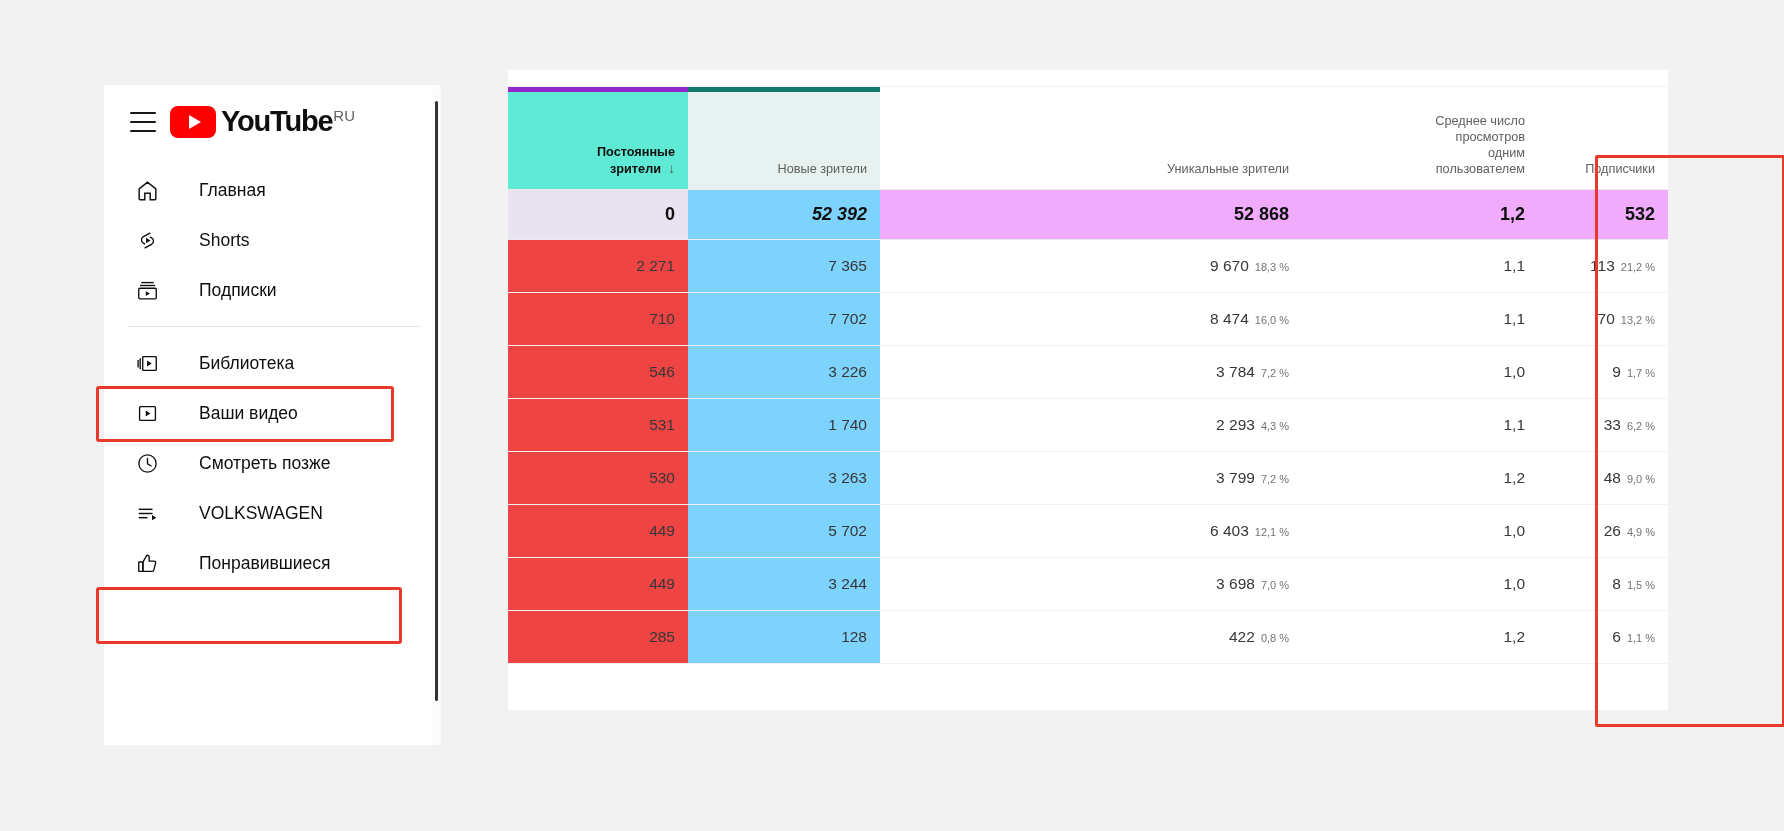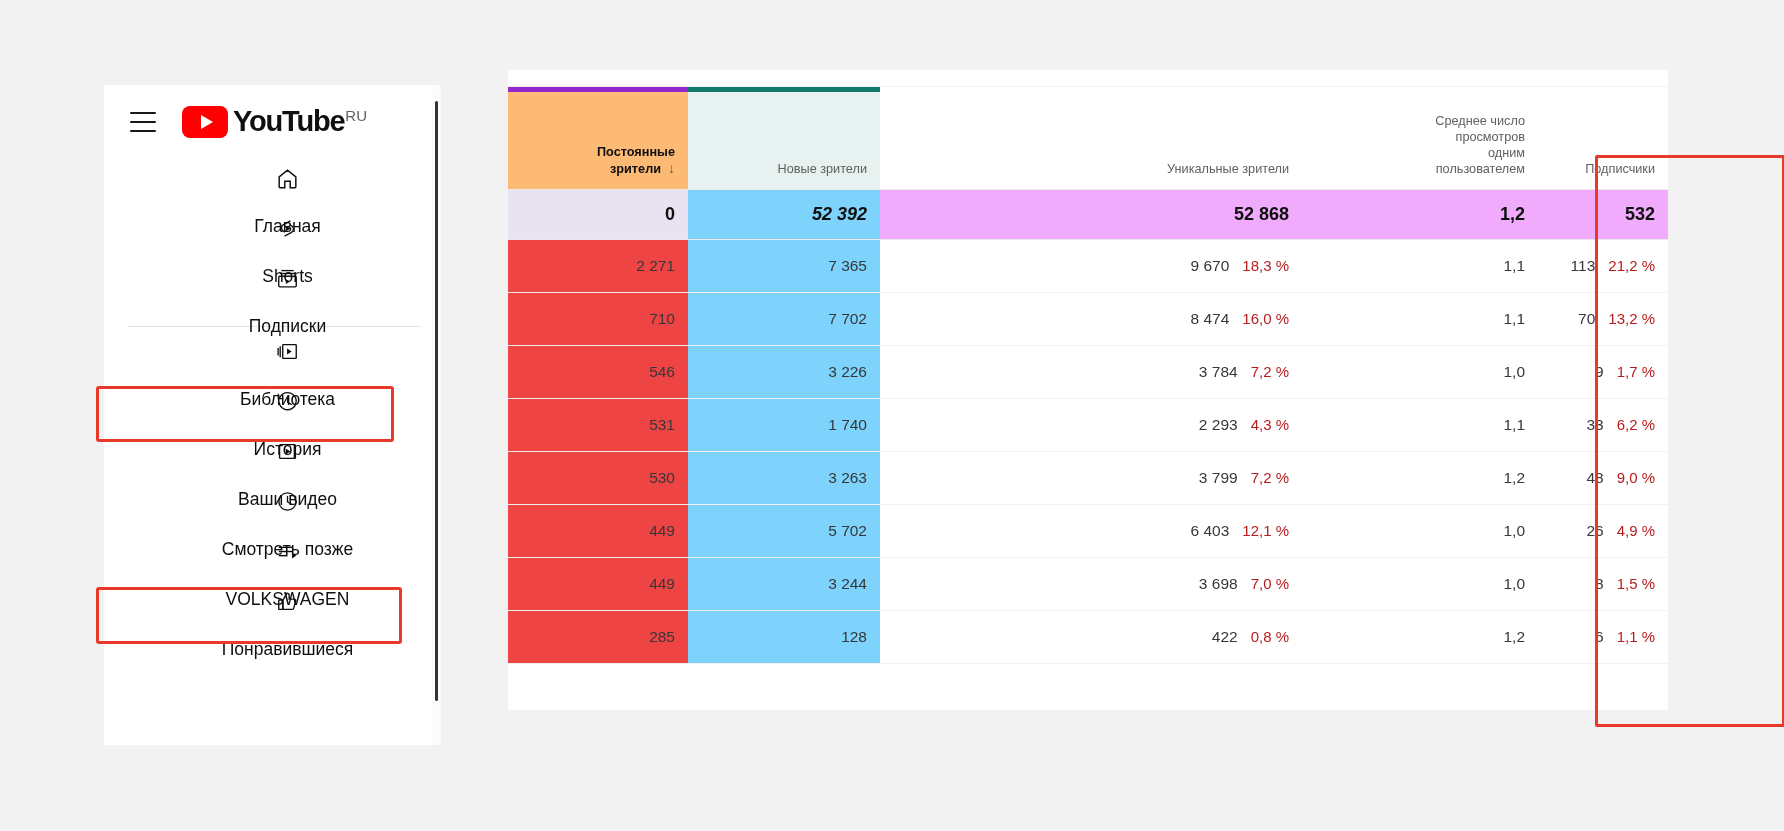--- a/index.html
+++ b/index.html
@@ -24,21 +24,21 @@
     background: #fbfbfb;
   }
   #sidebar-scrollbar .thumb {
     position: absolute; left: 3px; top: 16px;
     width: 3px; height: 600px;
     background: #333; border-radius: 2px;
   }
 
   .yt-header {
     display: flex; align-items: center;
-    height: 74px; padding-left: 26px; gap: 26px;
+    height: 74px; padding-left: 26px; gap: 14px;
   }
   .burger { width: 26px; height: 20px; display: flex; flex-direction: column;
             justify-content: space-between; cursor: pointer; }
   .burger span { display: block; height: 2px; background: #181818; border-radius: 1px; }
   .yt-logo { display: flex; align-items: flex-start; cursor: pointer; }
   .yt-play {
     width: 46px; height: 32px; background: #ff0000; border-radius: 8px;
     display: flex; align-items: center; justify-content: center;
   }
   .yt-play .tri {
@@ -49,22 +49,22 @@
     margin-left: 3px;
   }
   .yt-word {
     font-size: 29px; font-weight: bold; color: #0f0f0f;
     letter-spacing: -1.2px; margin-left: 5px; line-height: 31px;
   }
   .yt-country { font-size: 15px; color: #606060; margin-left: 1px; margin-top: 1px; }
 
   .sb-list { padding-top: 6px; }
   .sb-item {
-    display: flex; align-items: center; gap: 24px;
-    height: 50px; padding-left: 30px; cursor: pointer; position: relative; flex-direction: column;
+    display: flex; align-items: center; gap: 38px;
+    height: 50px; padding-left: 30px; cursor: pointer; position: relative;
   }
   .sb-item .sb-label { font-size: 17.5px; color: #0f0f0f; white-space: nowrap; }
   .sb-icon { width: 27px; height: 27px; display: flex; align-items: center;
              justify-content: center; flex: 0 0 27px; }
   .sb-icon svg { display: block; }
   .sb-divider { height: 1px; background: #e5e5e5; margin: 11px 20px 11px 24px; }
 
   
   .hl-box {
     position: absolute; border: 3px solid #e8392b; border-radius: 3px;
@@ -95,21 +95,21 @@
     text-align: right; line-height: 16px;
     border-bottom: 1px solid #eaeaea;
     height: 102px;
   }
   th.accent { position: relative; }
   th.accent::before {
     content: ""; position: absolute; left: 0; right: 0; top: 0; height: 5px;
   }
   th.a-purple::before { background: #9327cc; }
   th.a-teal::before   { background: #10796c; }
-  th.h0 { background: #fdba74; color: #0f0f0f; font-weight: bold; }
+  th.h0 { background: #5eead4; color: #0f0f0f; font-weight: bold; }
   th.h1 { background: #e7f1ef; }
   th.h2, th.h3, th.h4 { background: #ffffff; }
 
   .sort-arrow { font-size: 14px; margin-left: 7px; color: #606060; font-weight: normal; }
 
   tr.summary td {
     font-size: 18px; font-weight: bold; color: #0f0f0f; text-align: right;
     padding: 14px 13px; border-bottom: 1px solid #eaeaea;
   }
   tr.summary td.s0 { background: #e9e2f0; }
@@ -117,21 +117,21 @@
   tr.summary td.s2, tr.summary td.s3, tr.summary td.s4 { background: #f0abfc; }
 
   tbody.rows td {
     font-size: 15.5px; color: #37373a; text-align: right;
     padding: 17px 13px; border-bottom: 1px solid #f1f1f1;
     height: 52px;
   }
   tbody.rows td.d0 { background: #ef4444; }
   tbody.rows td.d1 { background: #7dd3fc; }
   tbody.rows td.d2, tbody.rows td.d3, tbody.rows td.d4 { background: #ffffff; }
-  .pct { color: #b91c1c; font-size: 15px; margin-left: 13px; }
+  .pct { color: #737373; font-size: 11px; margin-left: 6px; }
   .val-wrap { display: inline-block; }
 
   
   #hl-col {
     position: absolute; left: 1087px; top: 85px;
     width: 190px; height: 572px;
     border: 3px solid #e8392b; border-radius: 2px; pointer-events: none;
   }
 </style>
 </head>
@@ -197,30 +197,20 @@
           <svg width="25" height="25" viewBox="0 0 24 24" fill="none" stroke="#0f0f0f" stroke-width="1.3">
             <rect x="7.4" y="5.4" width="13" height="13.2" rx="0.7"></rect>
             <path d="M5 7v10.4"></path>
               <path d="M3 8.6v7.2"></path>
             <path d="M11.6 9.2v5.6l4.4-2.8z" fill="#0f0f0f" stroke="none"></path>
           </svg>
         </span>
         <span class="sb-label">Библиотека</span>
       </div>
 
-      <div class="sb-item">
-        <span class="sb-icon">
-          <svg width="25" height="25" viewBox="0 0 24 24" fill="none" stroke="#0f0f0f" stroke-width="1.3">
-            <path d="M4.3 9.2A8.2 8.2 0 1 1 4 12.8"></path>
-            <path d="M3.2 4.6v4.7h4.7"></path>
-            <path d="M12.2 7.9v4.9l3.7 2.1" stroke-linecap="round"></path>
-          </svg>
-        </span>
-        <span class="sb-label">История</span>
-      </div>
 
       <div class="sb-item">
         <span class="sb-icon">
           <svg width="25" height="25" viewBox="0 0 24 24" fill="none" stroke="#0f0f0f" stroke-width="1.3">
             <rect x="4.4" y="5.4" width="15.2" height="13.2" rx="0.8"></rect>
             <path d="M10.3 9.2v5.6l4.4-2.8z" fill="#0f0f0f" stroke="none"></path>
           </svg>
         </span>
         <span class="sb-label">Ваши видео</span>
       </div>

